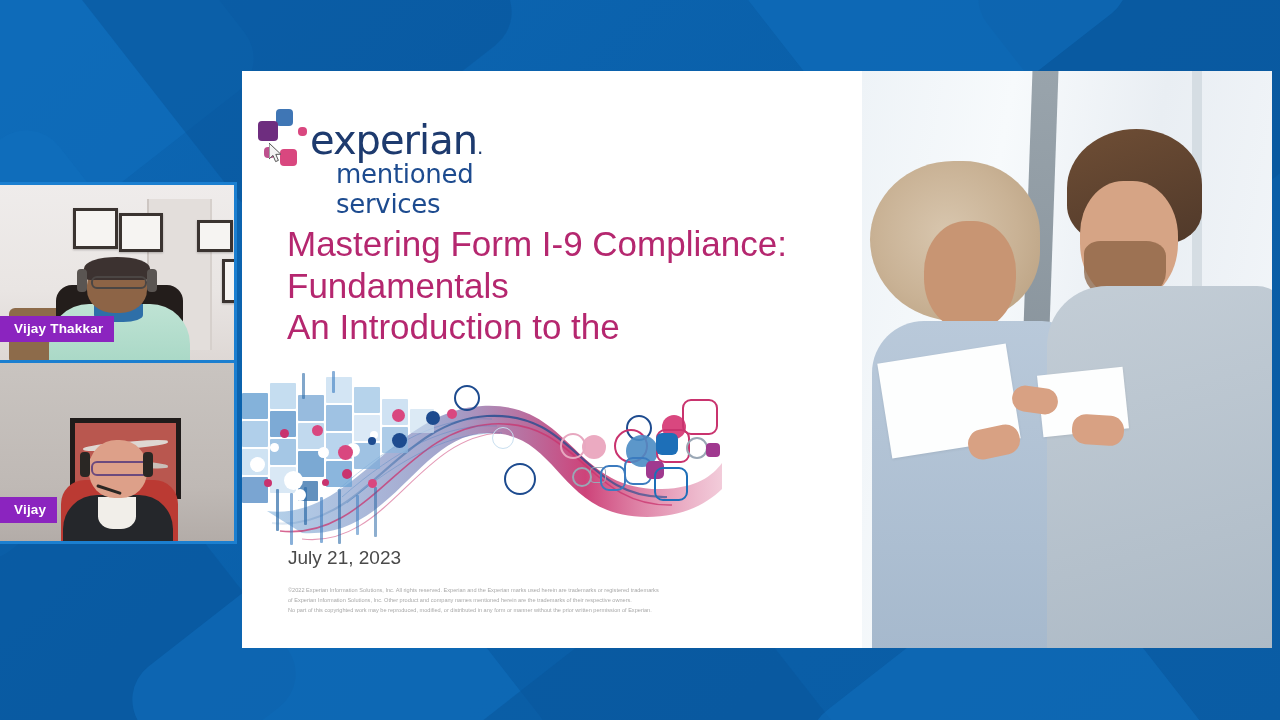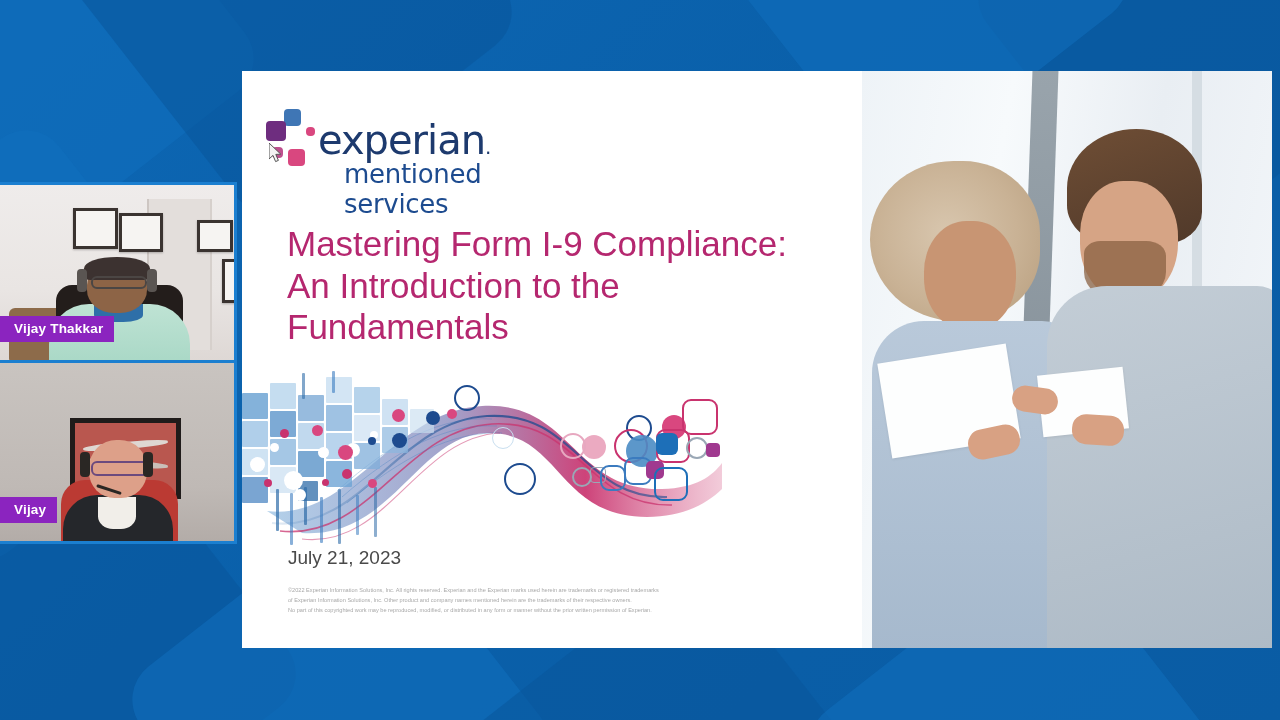--- a/index.html
+++ b/index.html
@@ -49,21 +49,21 @@
   .v2-mic{position:absolute;left:41%;top:70%;width:11%;height:3px;background:#2a2724;border-radius:3px;transform:rotate(18deg);}
 
   .namebadge{position:absolute;left:0;background:#8a2be2;background:#8b24bf;color:#fff;font-weight:bold;padding:5px 11px 6px 14px;font-size:13.5px;letter-spacing:.2px;z-index:4;}
   #badge-vijay{bottom:18px;}
   #badge-gordon{bottom:18px;}
 
   
   #slide{position:absolute;left:242px;top:71px;width:1030px;height:577px;background:#fff;overflow:hidden;}
 
   
-  #logo{position:absolute;left:24px;top:32px;width:260px;height:100px;}
+  #logo{position:absolute;left:16px;top:32px;width:260px;height:100px;}
   .lsq{position:absolute;border-radius:4px;}
   #logo-word{position:absolute;left:52px;top:14px;font-size:40px;color:#1d3a6e;letter-spacing:-1px;font-family:"DejaVu Sans",sans-serif;font-weight:500;}
   #logo-word .dot{font-size:20px;}
   #logo-sub{position:absolute;left:78px;top:56px;font-size:26px;color:#1d4b8f;font-family:"DejaVu Sans",sans-serif;letter-spacing:-.3px;}
 
   
   #slide-title{position:absolute;left:45px;top:152px;width:600px;font-size:35px;line-height:1.19;color:#b5276f;font-weight:400;font-family:"Liberation Sans",sans-serif;}
   #slide-title span{display:block;}
 
   
@@ -158,22 +158,22 @@
     <div class="lsq" style="left:0px;top:18px;width:20px;height:20px;background:#6e2d7f;"></div>
     <div class="lsq" style="left:40px;top:24px;width:9px;height:9px;background:#d9477f;"></div>
     <div class="lsq" style="left:6px;top:44px;width:11px;height:11px;background:#b3317a;opacity:.85;"></div>
     <div class="lsq" style="left:22px;top:46px;width:17px;height:17px;background:#d9477f;"></div>
     <div id="logo-word"><span>experian</span><span class="dot">.</span></div>
     <div id="logo-sub">mentioned services</div>
   </div>
 
   <div id="slide-title">
     <span>Mastering Form I-9 Compliance:</span>
+    <span>Fundamentals</span>
     <span>An Introduction to the</span>
-    <span>Fundamentals</span>
   </div>
 
   <div id="deco">
     <svg width="500" height="175" viewBox="0 0 500 175">
       <defs>
         <linearGradient id="gr1" x1="0" y1="0" x2="1" y2="0">
           <stop offset="0%" stop-color="#9ec4e4" stop-opacity=".85"></stop>
           <stop offset="40%" stop-color="#8f8fc0" stop-opacity=".9"></stop>
           <stop offset="70%" stop-color="#c9336e"></stop>
           <stop offset="100%" stop-color="#e38fae" stop-opacity=".5"></stop>

